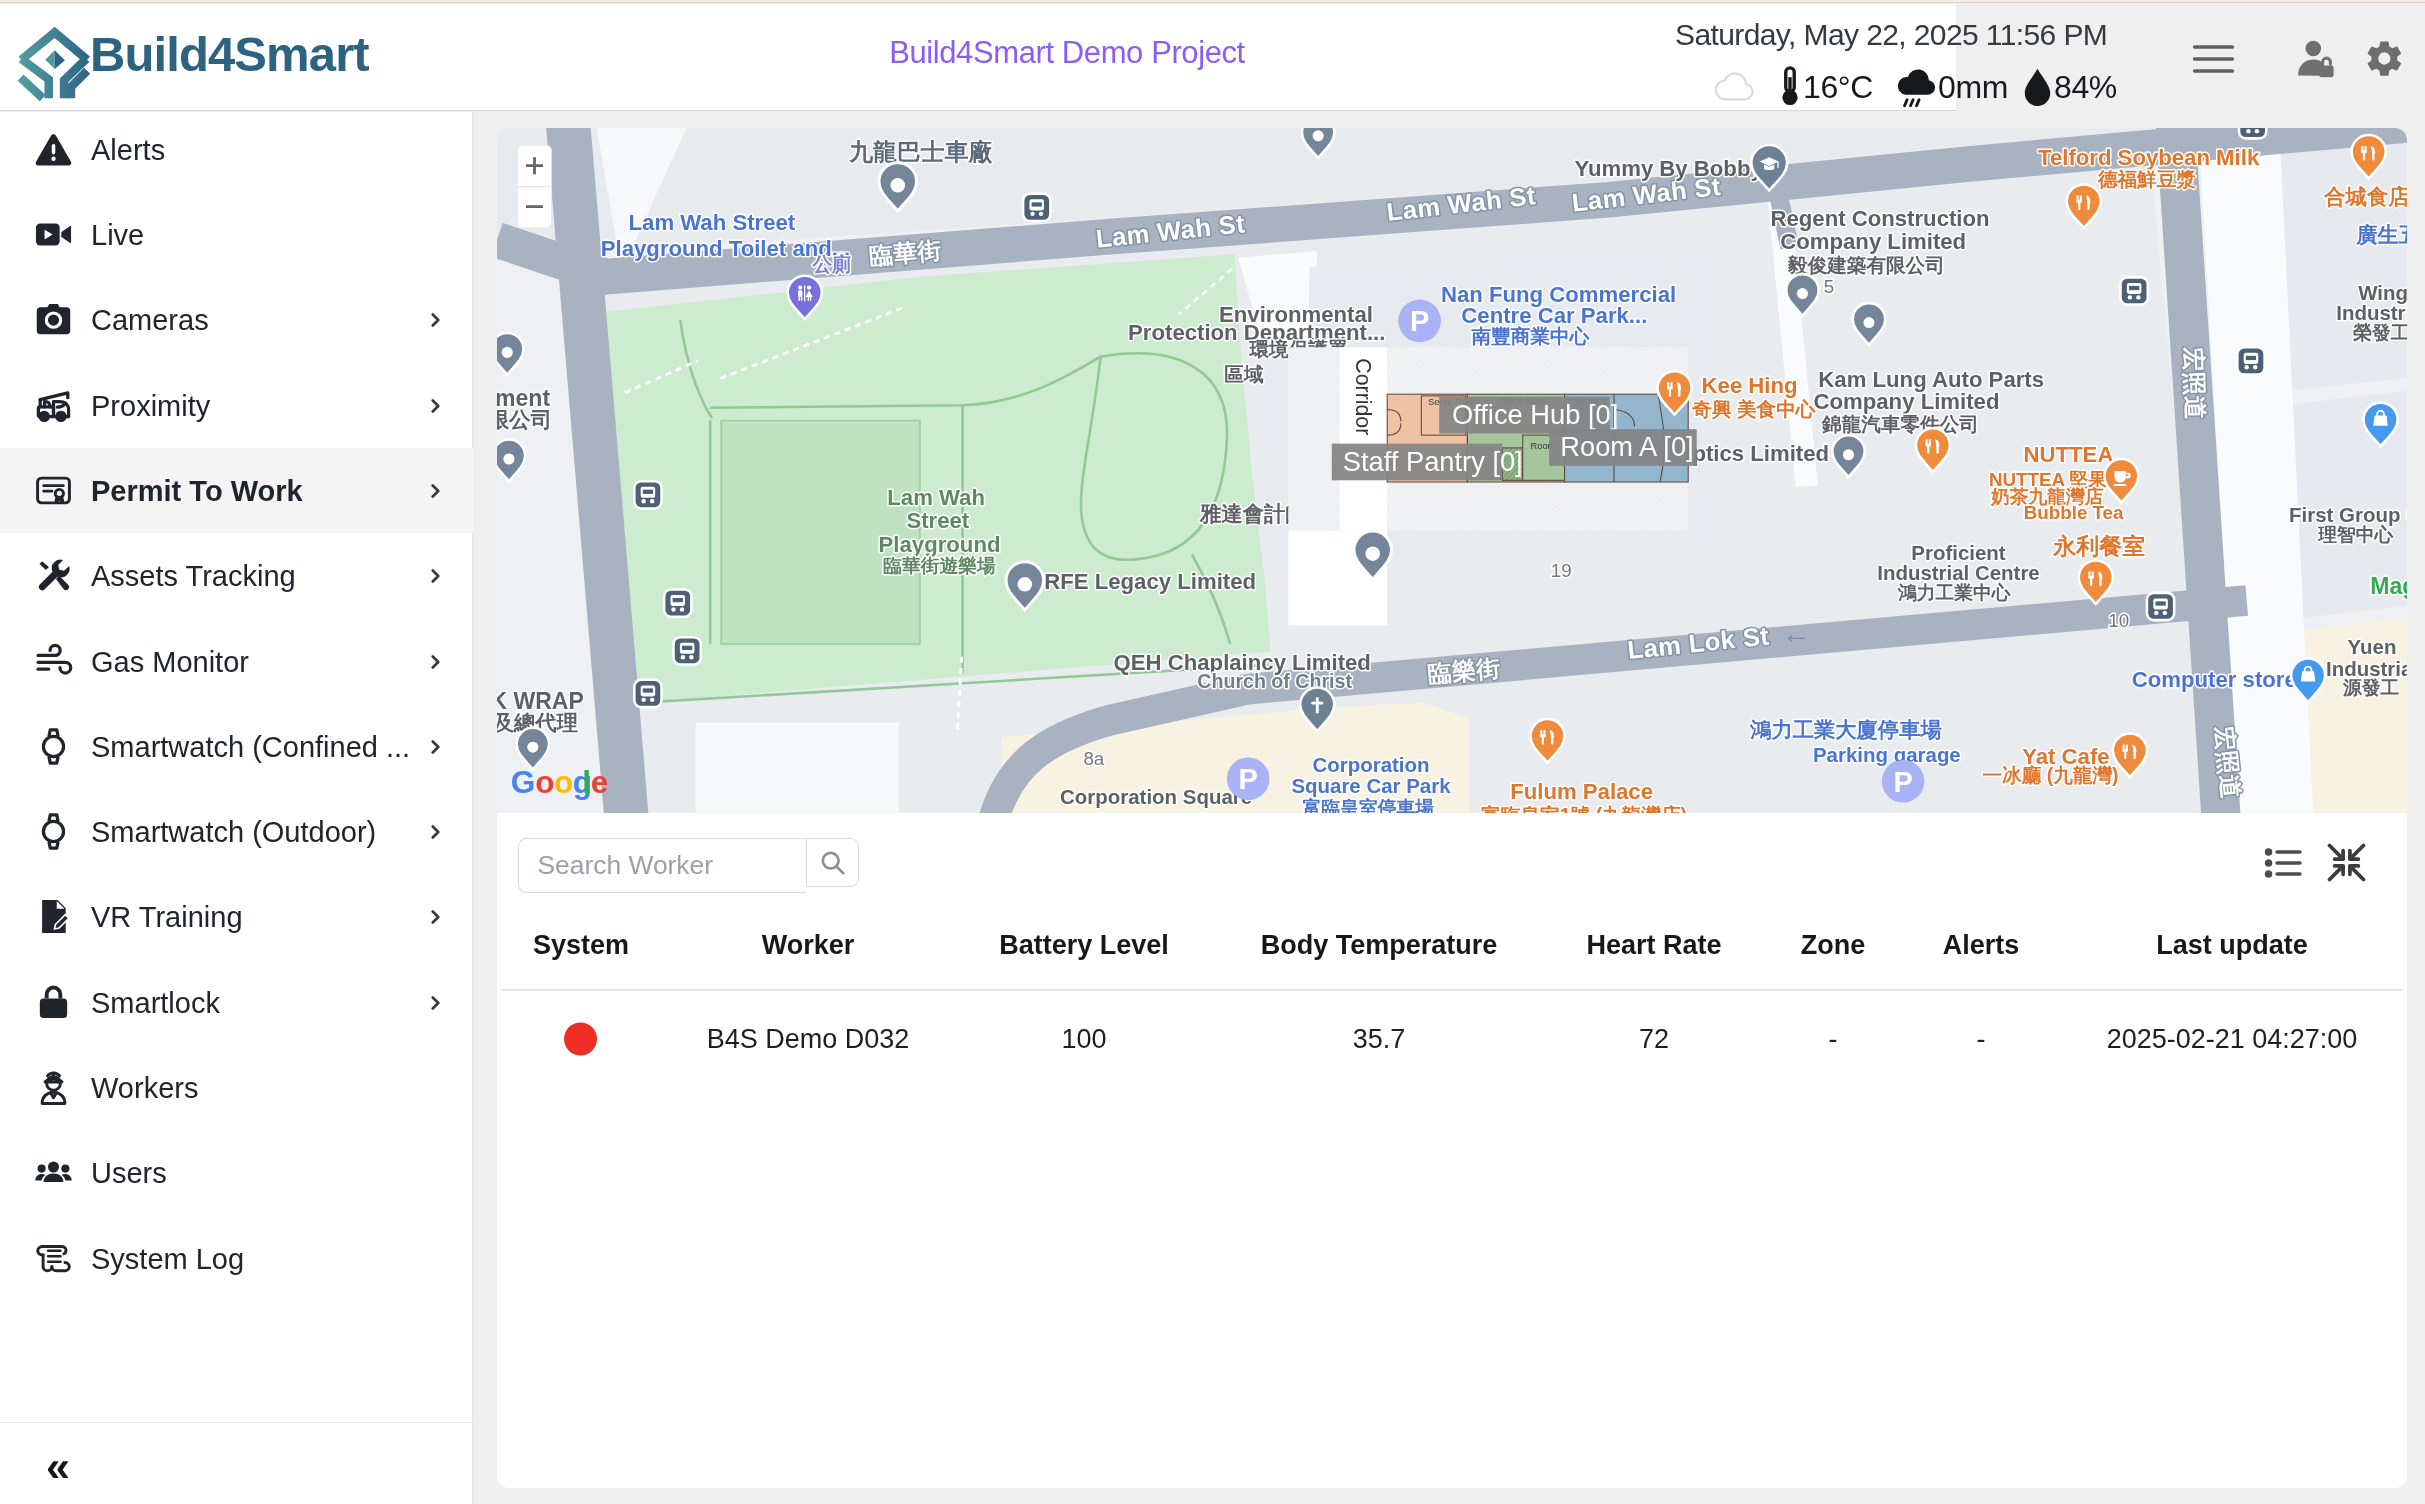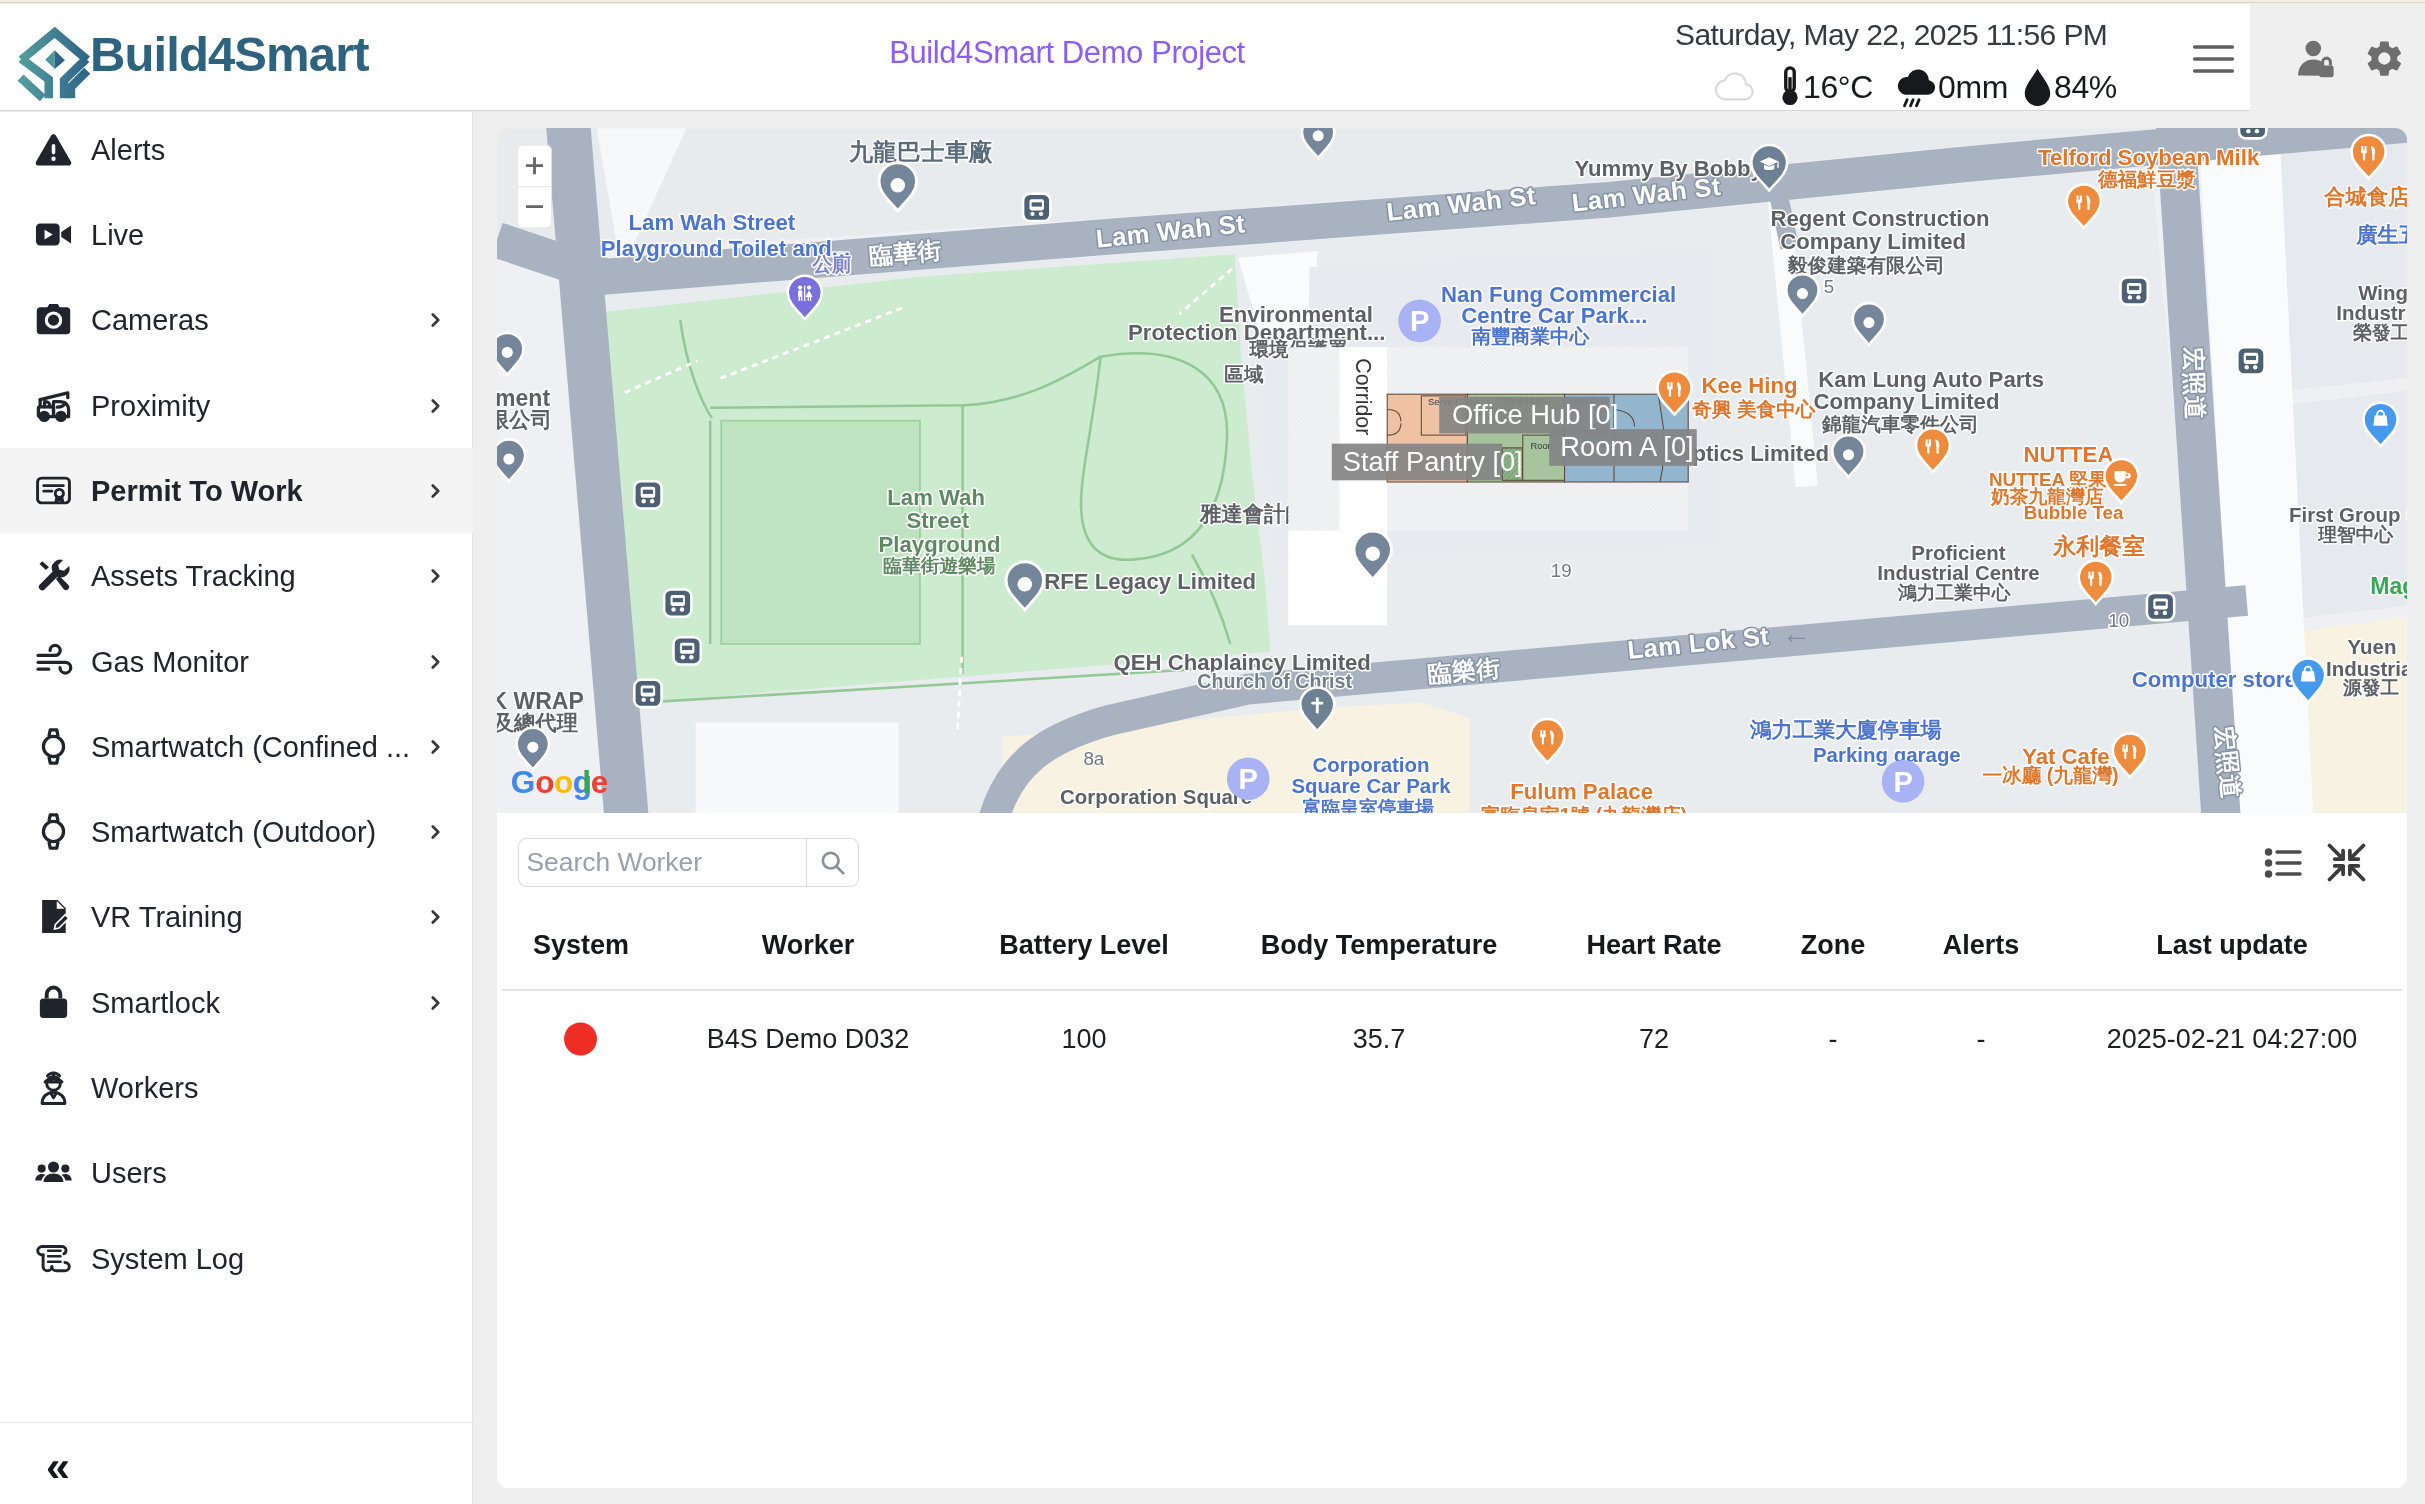--- a/index.html
+++ b/index.html
@@ -2,40 +2,40 @@
 <html style="font-size:13.6px"><head>
 <meta charset="utf-8">
 <style>
   * { margin:0; padding:0; box-sizing:border-box; }
   html,body { width:2426px; height:1504px; }
   body { font-family:"Liberation Sans", sans-serif; background:#efefef; position:relative; overflow:hidden; }
   .abs { position:absolute; }
   
   #topstrip { left:0; top:0; width:2426px; height:3.4px; background:#f2ece5; border-bottom:0.9px solid #d8d4cf; }
   
-  #header { left:0; top:4.3px; width:2250px; height:107px; background:#fff; border-bottom:1.7px solid #d6d6d6; }
+  #header { left:0; top:4.3px; width:1956px; height:107px; background:#fff; border-bottom:1.7px solid #d6d6d6; }
   #logo { left:20.5px; top:19px; }
   #logotext { left:90px; top:22px; font-size:49px; font-weight:bold; color:#2e6380; letter-spacing:-0.9px; }
   #title { left:726px; top:31px; width:682px; font-size:31px; letter-spacing:-0.4px; color:#8b5cf6; text-align:center; }
   #date { left:1675px; top:13.6px; width:597px; font-size:30px; letter-spacing:-0.6px; color:#343a41; }
   .wx { top:65px; font-size:32px; letter-spacing:-0.4px; color:#17191c; }
   
   #sidebar { left:0; top:112px; width:473px; height:1393px; background:#fff; border-right:0.9px solid #e4e4e6; }
   .mi { position:absolute; left:0; width:473px; height:85px; }
   .mi .ic { position:absolute; left:34px; top:23px; width:39px; height:39px; }
   .mi .lb { position:absolute; left:91px; top:43px; transform:translateY(-50%); font-size:29px; color:#20242c; white-space:nowrap; }
   .mi .ch { position:absolute; left:426px; top:43px; transform:translateY(-50%); }
   .mi.active { background:#f4f4f5; }
   #sbfoot { position:absolute; left:0; top:1310px; width:473px; height:83px; border-top:0.9px solid #ece7f2; }
   
   #panel { left:497px; top:128px; width:1910px; height:1360px; background:#fff; border-radius:12px; overflow:hidden; }
   #map { position:absolute; left:0; top:0; width:1910px; height:685px; overflow:hidden; }
   
   #searchwrap { position:absolute; left:20.5px; top:710px; height:49px; display:flex; }
-  #searchbox { width:288px; height:49px; border:1.7px solid #d9d9d9; border-right:none; border-radius:8.5px 0 0 8.5px; font-size:26.4px; color:#9aa1ab; padding-left:8px; display:flex; align-items:center; }
+  #searchbox { width:288px; height:55px; border:1.7px solid #d9d9d9; border-right:none; border-radius:8.5px 0 0 8.5px; font-size:26.4px; color:#9aa1ab; padding-left:19px; display:flex; align-items:center; }
   #searchbtn { width:53px; height:49px; border:1.7px solid #d9d9d9; border-radius:0 8.5px 8.5px 0; display:flex; align-items:center; justify-content:center; }
   
   #thead { position:absolute; left:0; top:790px; width:1910px; height:53px; font-size:27px; font-weight:bold; color:#17181a; }
   #thead div, #trow div { position:absolute; top:50%; transform:translate(-50%,-50%); text-align:center; white-space:nowrap; }
   #tdivider { position:absolute; left:5.1px; top:861px; width:1900px; height:1.7px; background:#e3e3e3; }
   #trow { position:absolute; left:0; top:884px; width:1950px; height:53px; font-size:27px; color:#1d1e20; }
   .dot { position:absolute; left:67px; top:50%; transform:translateY(-50%); width:33px; height:33px; border-radius:50%; background:#ee2e24; }
 </style>
 </head>
 <body>

